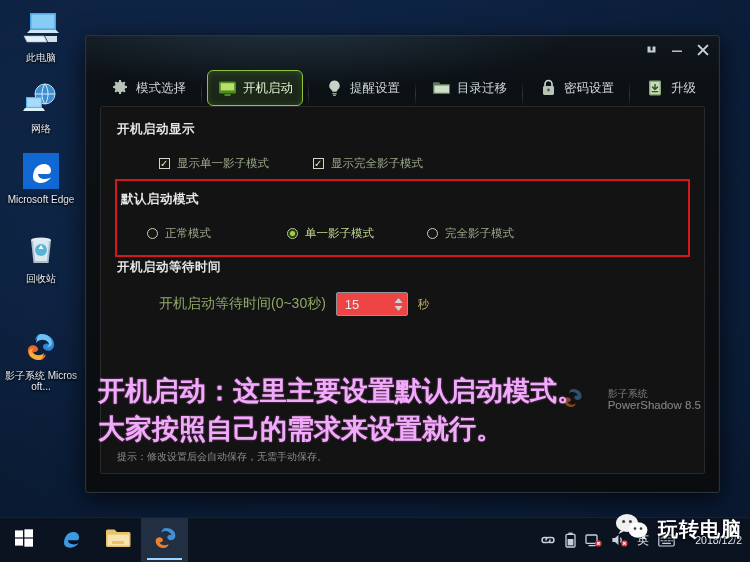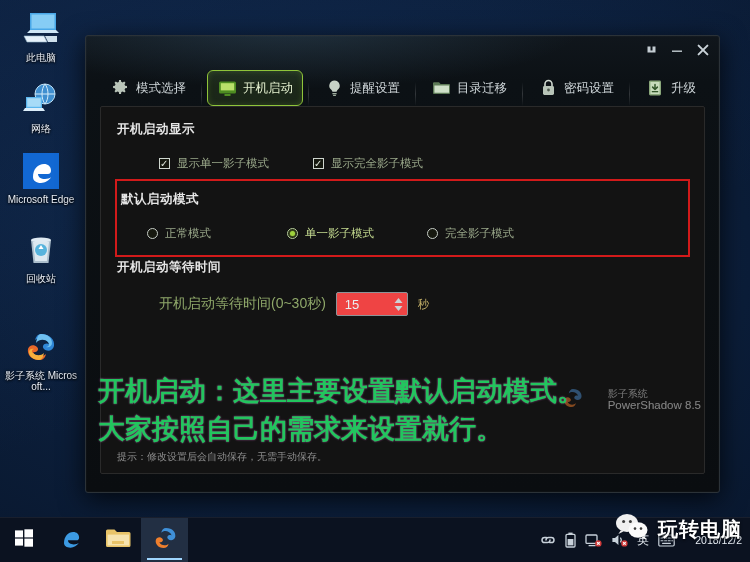--- a/index.html
+++ b/index.html
@@ -215,21 +215,21 @@
   .watermark .wm-cn { color: #cfcfcf; font-size: 10px; }
   .watermark .wm-en { color: #e2e2e2; font-size: 11.5px; }
 
   
   .annot {
     position: absolute;
     left: 98px;
     top: 372px;
     width: 600px;
     z-index: 20;
-    color: #22c55e;
+    color: #f0abfc;
     font-size: 27px;
     font-weight: bold;
     line-height: 38px;
     letter-spacing: 0px;
     text-shadow: 0 0 2px rgba(255,120,235,.6);
     white-space: nowrap;
   }
 
   
   #taskbar {

